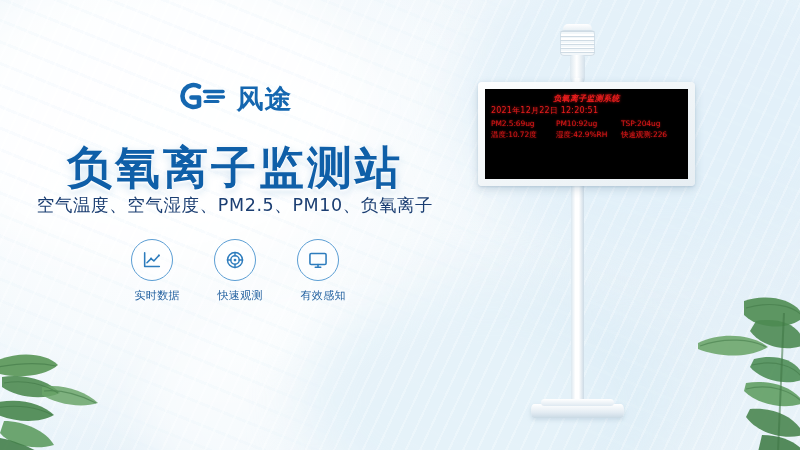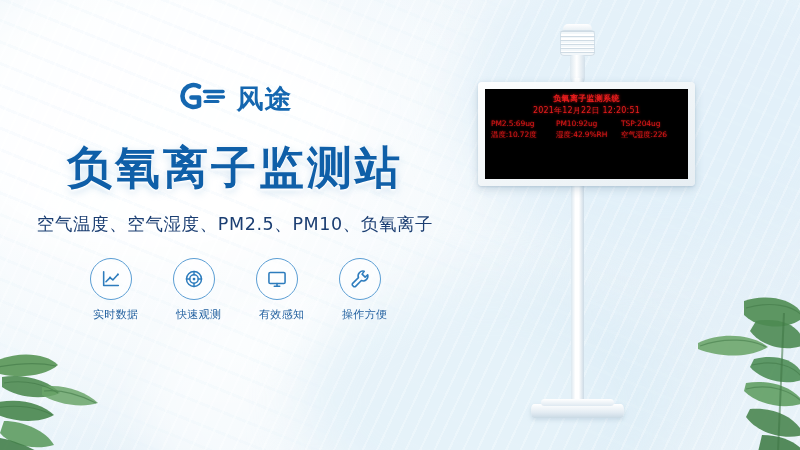--- a/index.html
+++ b/index.html
@@ -74,21 +74,20 @@
     line-height: 1.08;
     color: #0f5fa8;
     font-family: "DejaVu Sans", "Liberation Sans", sans-serif;
     text-shadow:
       0 1px 0 #ffffff,
       0 2px 3px rgba(255,255,255,0.95),
       0 3px 8px rgba(180,210,232,0.75);
   }
 
   .subline {
-    margin-top: 19px;
     font-size: 17.5px;
     color: #1b3e72;
     letter-spacing: 0.6px;
     font-family: "DejaVu Sans", "Liberation Sans", sans-serif;
   }
 
   .features {
     margin-top: 22px;
     display: flex;
     justify-content: center;
@@ -192,23 +191,24 @@
   }
 
   .led-title {
     text-align: center;
     font-size: 8px;
     font-weight: 700;
     color: #e81d1d;
     letter-spacing: .3px;
     text-shadow: 0 0 3px rgba(235,25,25,0.85);
     font-family: "DejaVu Sans", sans-serif;
+    font-style: italic;
   }
   .led-datetime {
-    text-align: center;
+    text-align: left;
     font-size: 8px;
     color: #e81d1d;
     letter-spacing: .2px;
     margin-top: 1px;
     text-shadow: 0 0 3px rgba(235,25,25,0.8);
     font-family: "DejaVu Sans", sans-serif;
   }
   .led-grid {
     margin-top: 3px;
     display: grid;
@@ -292,28 +292,20 @@
         <div class="fcircle">
           <svg width="22" height="22" viewBox="0 0 24 24" fill="none" stroke="#2d7cbd" stroke-width="1.7" stroke-linecap="round" stroke-linejoin="round">
             <rect x="3.2" y="5" width="17.6" height="12" rx="1.4"></rect>
             <path d="M9 20 L15 20"></path>
             <path d="M12 17 L12 20"></path>
           </svg>
         </div>
         <div class="flabel">有效感知</div>
       </div>
 
-      <div class="feature">
-        <div class="fcircle">
-          <svg width="22" height="22" viewBox="0 0 24 24" fill="none" stroke="#2d7cbd" stroke-width="1.7" stroke-linecap="round" stroke-linejoin="round">
-            <path d="M16.6 3.6 a5.2 5.2 0 0 0-6.3 6.9 L4 16.8 a1.6 1.6 0 0 0 0 2.3 l0.9 0.9 a1.6 1.6 0 0 0 2.3 0 l6.3-6.3 a5.2 5.2 0 0 0 6.9-6.3 L17.6 10 l-3.3-3.3 Z"></path>
-          </svg>
-        </div>
-        <div class="flabel">操作方便</div>
-      </div>
 
     </div>
   </div>
 
   <div class="station">
 
     <div class="sensor-head">
       <div class="sensor-cap"></div>
       <div class="sensor-body"></div>
       <div class="sensor-neck"></div>
@@ -325,21 +317,21 @@
     <div class="panel">
       <div class="screen">
         <div class="led-title">负氧离子监测系统</div>
         <div class="led-datetime">2021年12月22日 12:20:51</div>
         <div class="led-grid">
           <div class="led-cell">PM2.5:69ug</div>
           <div class="led-cell">PM10:92ug</div>
           <div class="led-cell">TSP:204ug</div>
           <div class="led-cell">温度:10.72度</div>
           <div class="led-cell">湿度:42.9%RH</div>
-          <div class="led-cell">空气湿度:226</div>
+          <div class="led-cell">快速观测:226</div>
         </div>
       </div>
     </div>
 
   </div>
 
   <div class="leaves leaves-left">
     <svg width="135" height="135" viewBox="0 0 135 135">
       <g fill="#5f9a5e">
         <path d="M2 44 C24 34 52 36 64 48 C50 60 22 62 2 56 Z" opacity=".95"></path>

